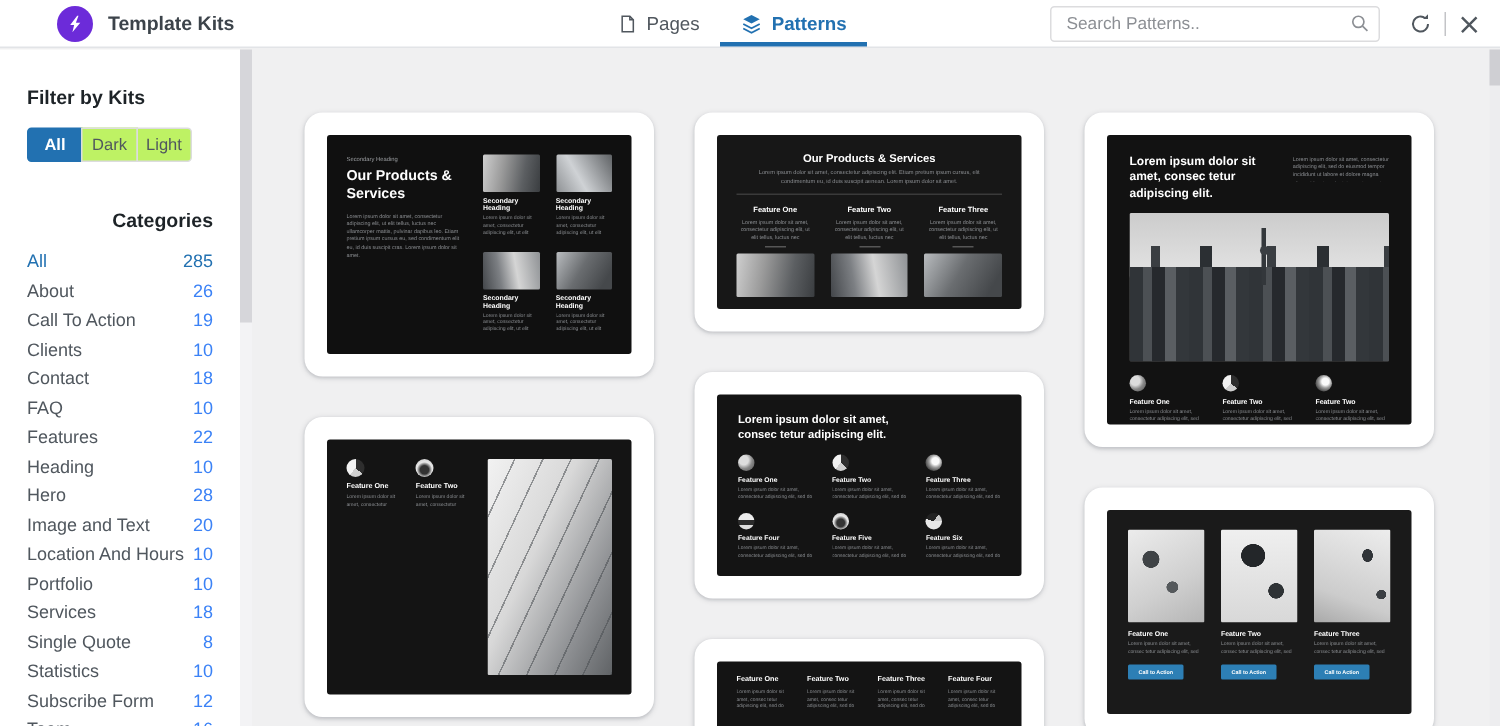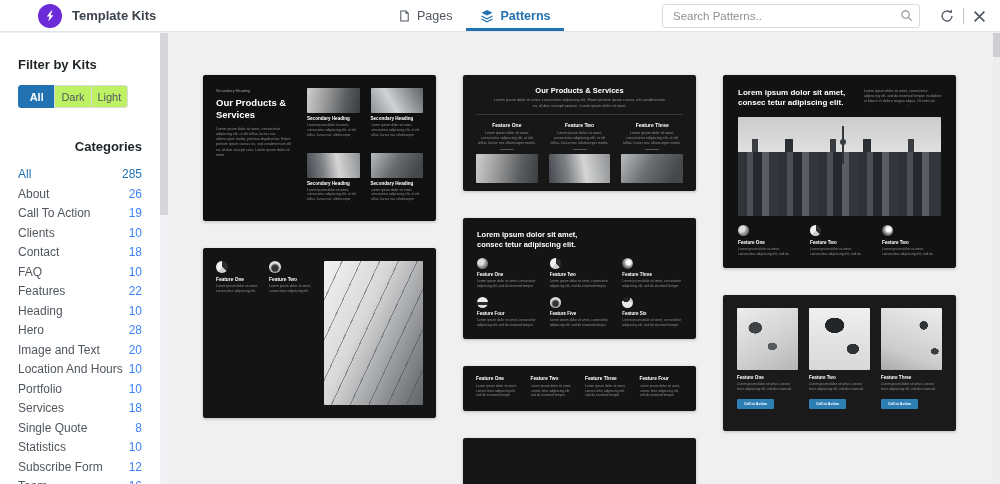--- a/index.html
+++ b/index.html
@@ -5,26 +5,26 @@
   html,body{margin:0;padding:0;width:1000px;height:484px;overflow:hidden;
     font-family:"Liberation Sans",sans-serif;background:#f0f0f1;}
   *{box-sizing:border-box;}
 
   
   .header{position:absolute;top:0;left:0;right:0;height:32px;background:#fff;
     border-bottom:1px solid #e2e4e7;display:flex;align-items:center;z-index:10;}
   .logo{width:24px;height:24px;border-radius:50%;background:#6c2bd9;margin-left:38px;
     display:flex;align-items:center;justify-content:center;flex:0 0 auto;}
   .app-title{margin-left:10px;font-size:13px;font-weight:700;color:#3c434a;}
-  .tabs{position:absolute;left:384px;top:0;bottom:0;display:flex;}
+  .tabs{position:absolute;left:398px;top:0;bottom:0;display:flex;}
   .tab{display:flex;align-items:center;gap:6px;padding:0 14px;font-size:12.5px;color:#50575e;
     cursor:pointer;border-bottom:3px solid transparent;border-top:3px solid transparent;}
   .tab.active{color:#2271b1;border-bottom-color:#2271b1;font-weight:700;}
   .tab svg{display:block;}
-  .search-wrap{position:absolute;right:80px;top:4px;width:258px;height:24px;}
+  .search-wrap{position:absolute;right:80px;top:4px;width:220px;height:24px;}
   .search-input{width:100%;height:100%;border:1px solid #dcdcde;border-radius:3px;
     font-size:11.5px;color:#3c434a;padding:0 26px 0 10px;outline:none;background:#fff;
     font-family:"Liberation Sans",sans-serif;}
   .search-input::placeholder{color:#8c8f94;}
   .search-icon{position:absolute;right:7px;top:5px;}
   .hdr-act{position:absolute;top:0;height:32px;display:flex;align-items:center;justify-content:center;width:26px;cursor:pointer;}
   .act-refresh{right:40px;}
   .act-close{right:8px;}
   .hdr-divider{position:absolute;right:36px;top:8px;width:1px;height:16px;background:#c3c4c7;}
 
@@ -47,21 +47,21 @@
   .sb-scroll{position:absolute;top:33px;left:160px;width:8px;bottom:0;background:#f3f3f5;}
   .sb-thumb{position:absolute;top:0;left:0;width:8px;height:182px;background:#d6d6da;}
   .win-scroll{position:absolute;top:33px;right:0;width:7px;bottom:0;background:#ededef;}
   .win-thumb{position:absolute;top:0;right:0;width:7px;height:24px;background:#cfcfd3;}
 
   
   .main{position:absolute;top:32px;left:168px;right:0;bottom:0;background:#f0f0f1;
     overflow:hidden;padding:43px 0 0 35px;}
   .cols{display:flex;gap:27px;align-items:flex-start;}
   .col{display:flex;flex-direction:column;gap:27px;width:233px;flex:0 0 auto;}
-  .card{background:#fff;border-radius:0;padding:0;cursor:pointer;
+  .card{background:#fff;border-radius:12px;padding:15px;cursor:pointer;
     box-shadow:0 1px 2px rgba(16,24,40,.12),0 1px 4px rgba(16,24,40,.12);}
   .thumb{border-radius:2px;overflow:hidden;position:relative;background:#141414;}
   .mtneg{margin-top:-4px;}
 
   
   .tt-h{font-weight:700;color:#fff;}
   .tt-p{color:#8b8e92;overflow:hidden;}
   .t-label{font-weight:700;color:#fff;}
   .circle{border-radius:50%;}
   .btn-blue{display:inline-block;background:#2d7fb5;color:#fff;font-weight:700;}

